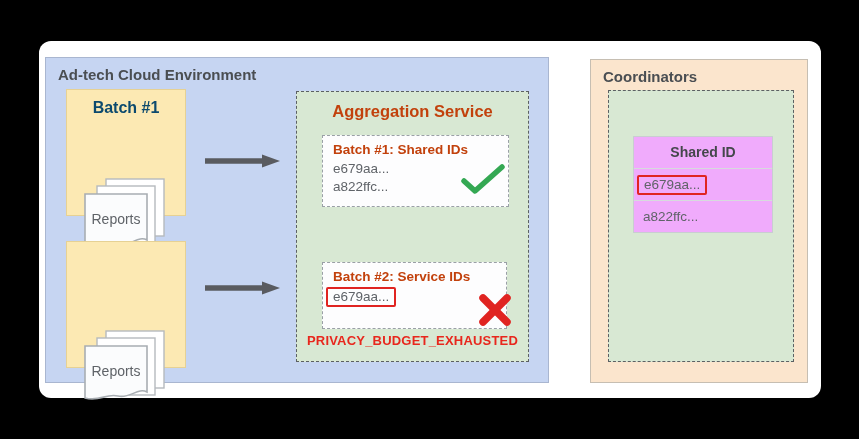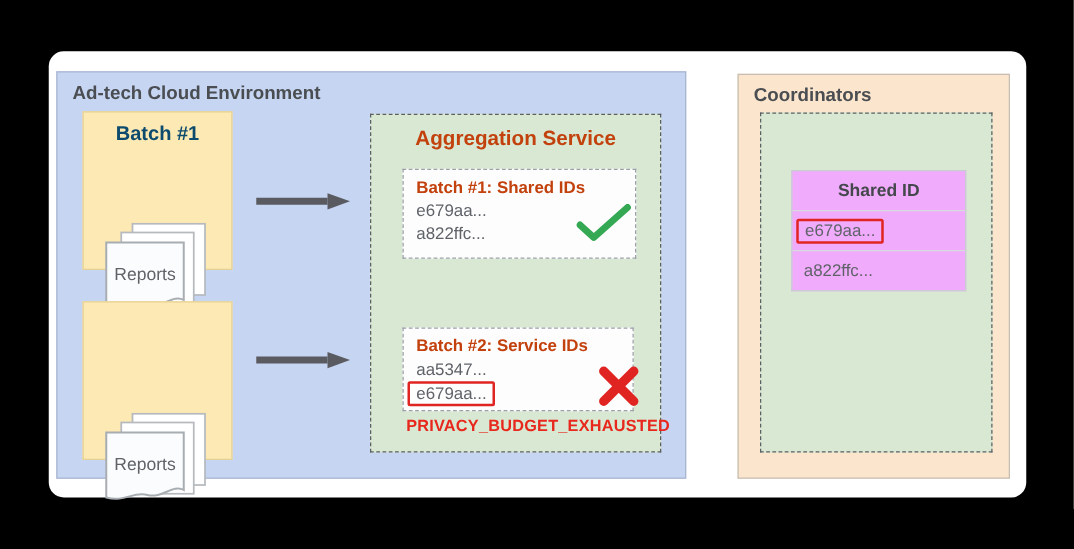--- a/index.html
+++ b/index.html
@@ -58,21 +58,21 @@
   .result-title { font-weight:bold; font-size:13.5px; color:#c2410c; margin-bottom:3px; white-space:nowrap; }
   .result-id { font-size:13.5px; color:#5f6368; line-height:18px; white-space:nowrap; }
   .check-icon { position:absolute; right:3px; bottom:7px; }
   .cross-icon { position:absolute; right:-6px; bottom:-3px; }
   .highlight {
     display:inline-block; border:2.5px solid #e02421; border-radius:2px;
     padding:0 5px 1px 5px; margin-left:-7px; line-height:15px;
   }
   .error-label {
     position:absolute; top:241px; left:0; width:100%; text-align:center;
-    font-weight:bold; font-size:13px; color:#e8271d; letter-spacing:0.2px; white-space:nowrap;padding-left:18px;
+    font-weight:bold; font-size:13px; color:#e8271d; letter-spacing:0.2px; white-space:nowrap;
   }
   
   #privacy-budget {
     position:absolute; left:17px; top:30px; width:186px; height:272px;
     background:#d8e8d3; border:1.5px dashed #5c6063; box-sizing:border-box;
   }
   .pb-table {
     position:absolute; left:24px; top:45px; width:140px;
     background:#f0abfc; border:1px solid #c9cdd1; box-sizing:border-box;
   }
@@ -139,21 +139,20 @@
         <div class="result-id">a822ffc...</div>
         <div class="check-icon">
           <svg width="44" height="31" viewBox="0 0 44 31">
             <path d="M3 17 L14 27 L41 3" fill="none" stroke="#34a853" stroke-width="5.5" stroke-linecap="round" stroke-linejoin="round"></path>
           </svg>
         </div>
       </div>
 
       <div class="result" id="result2">
         <div class="result-title">Batch #2: Service IDs</div>
-        <div class="result-id">aa5347...</div>
         <div class="result-id"><span class="highlight">e679aa...</span></div>
         <div class="cross-icon">
           <svg width="34" height="34" viewBox="0 0 34 34">
             <line x1="5" y1="5" x2="29" y2="29" stroke="#e02421" stroke-width="7.5" stroke-linecap="round"></line>
             <line x1="29" y1="5" x2="5" y2="29" stroke="#e02421" stroke-width="7.5" stroke-linecap="round"></line>
           </svg>
         </div>
       </div>
 
       <div class="error-label">PRIVACY_BUDGET_EXHAUSTED</div>

